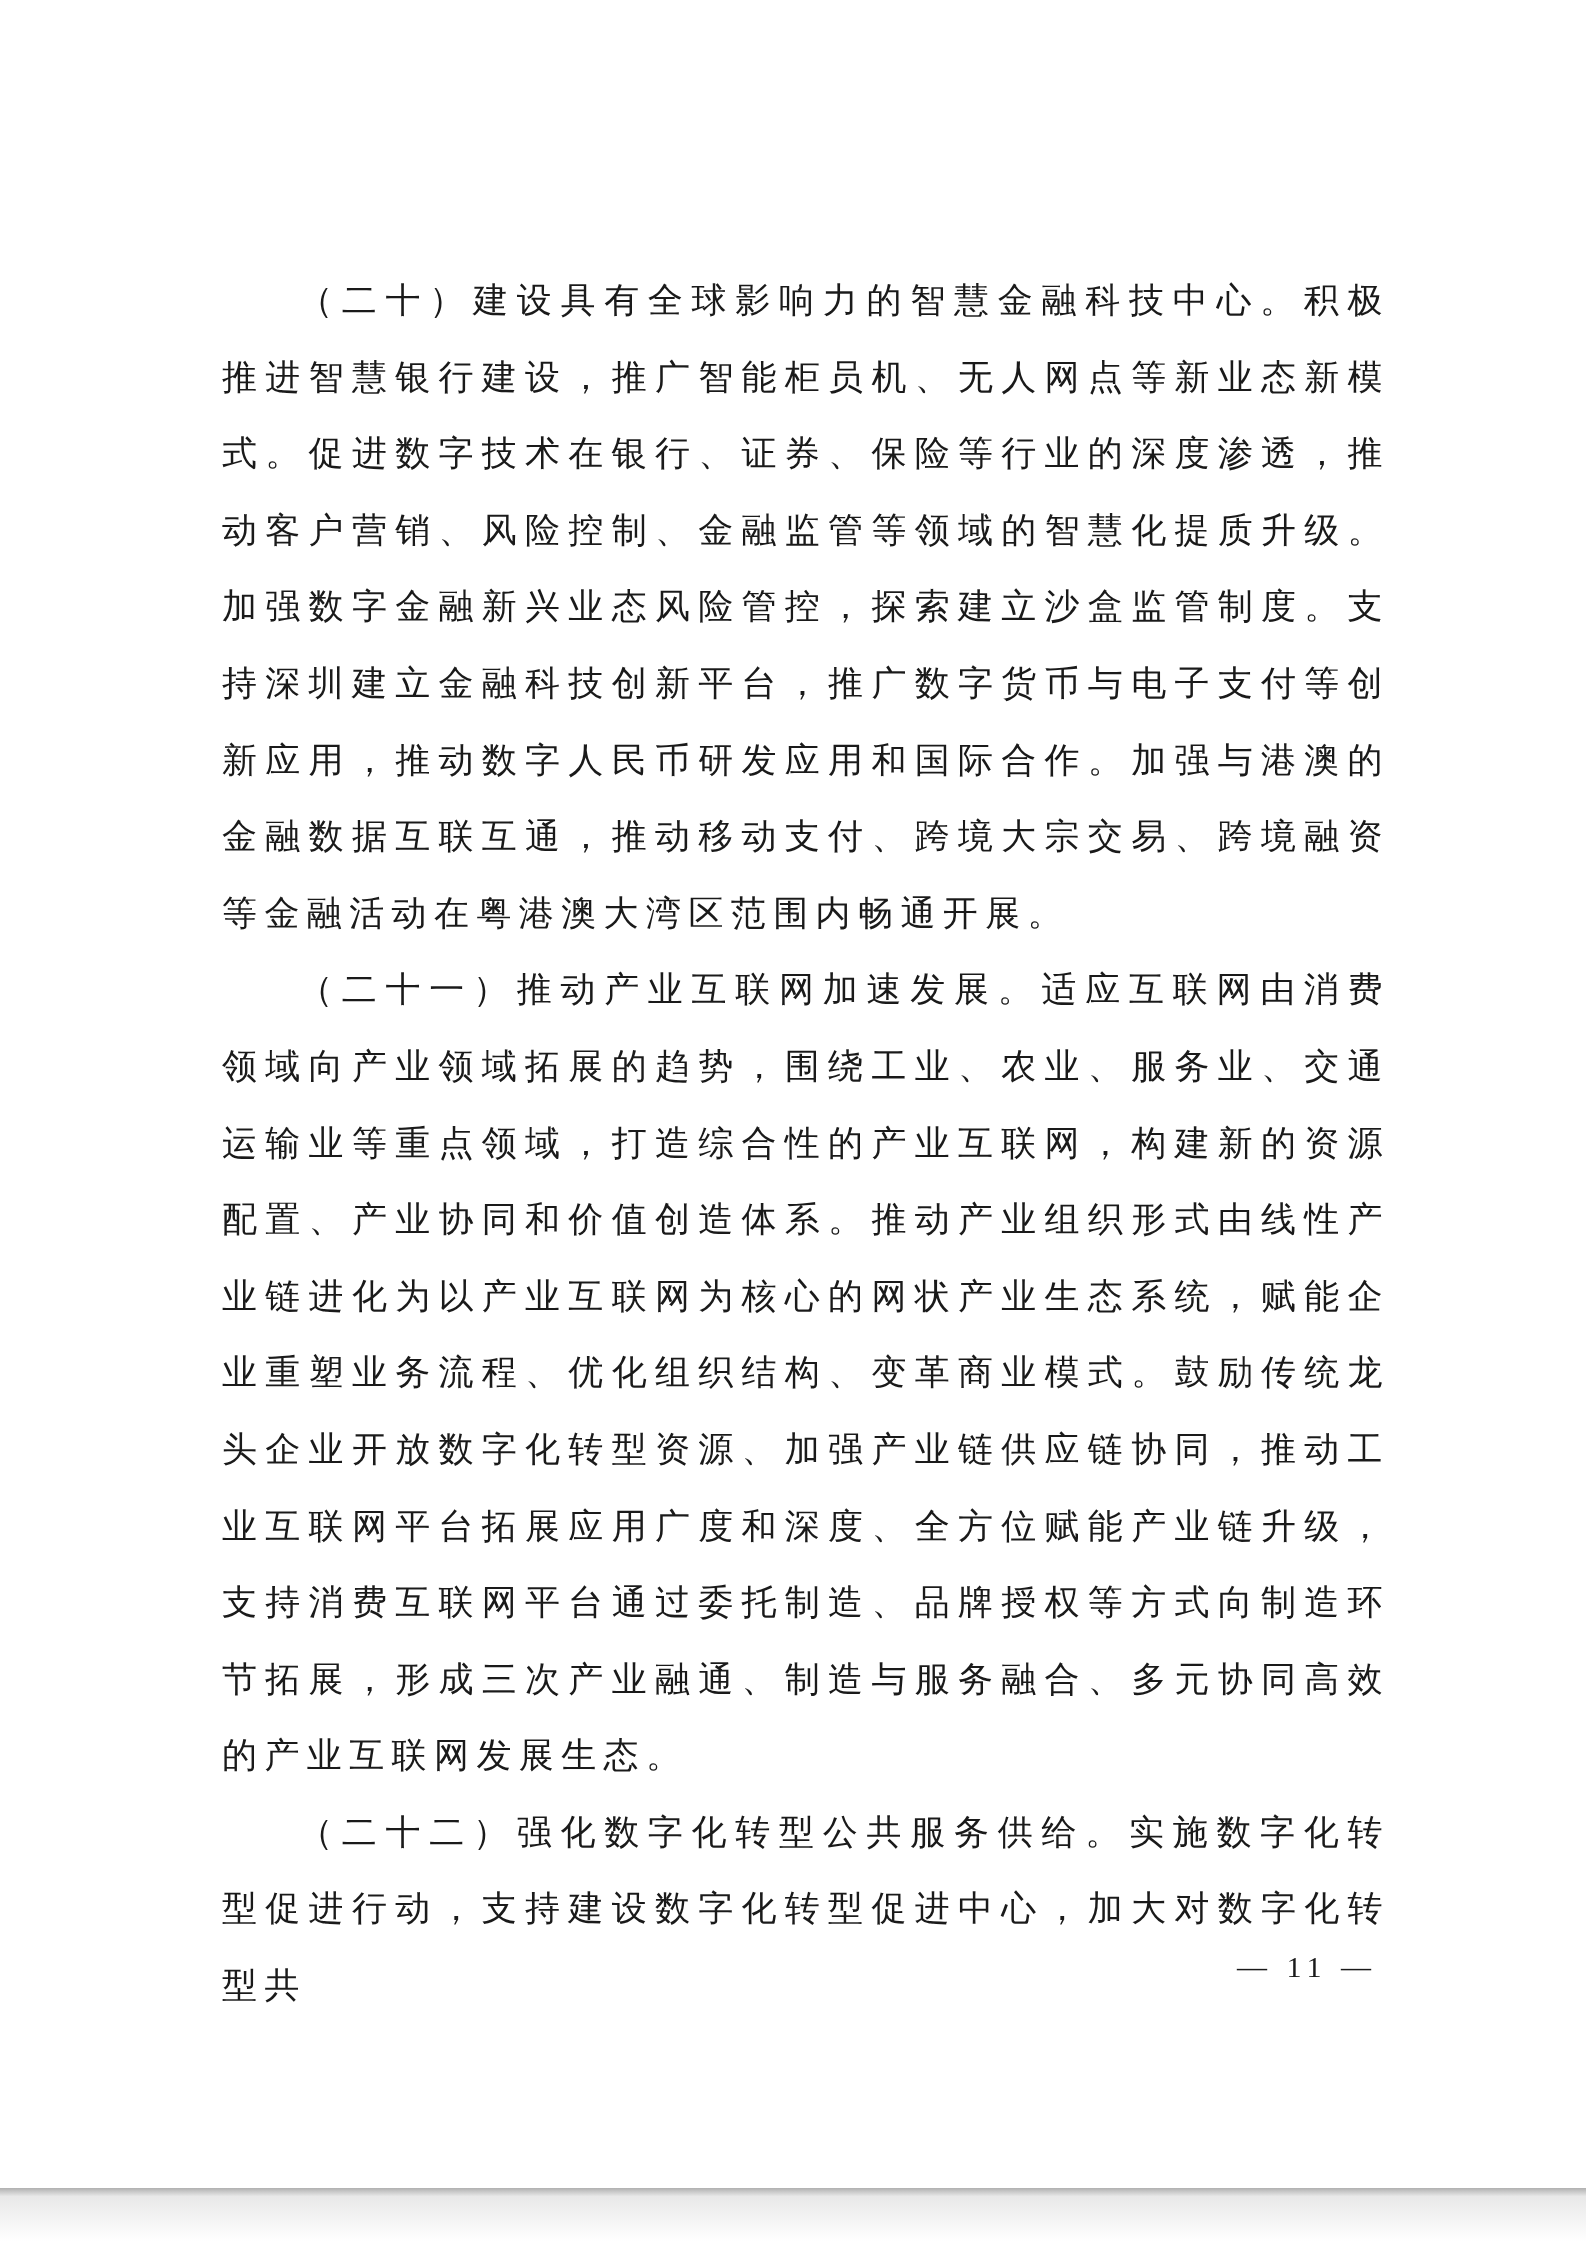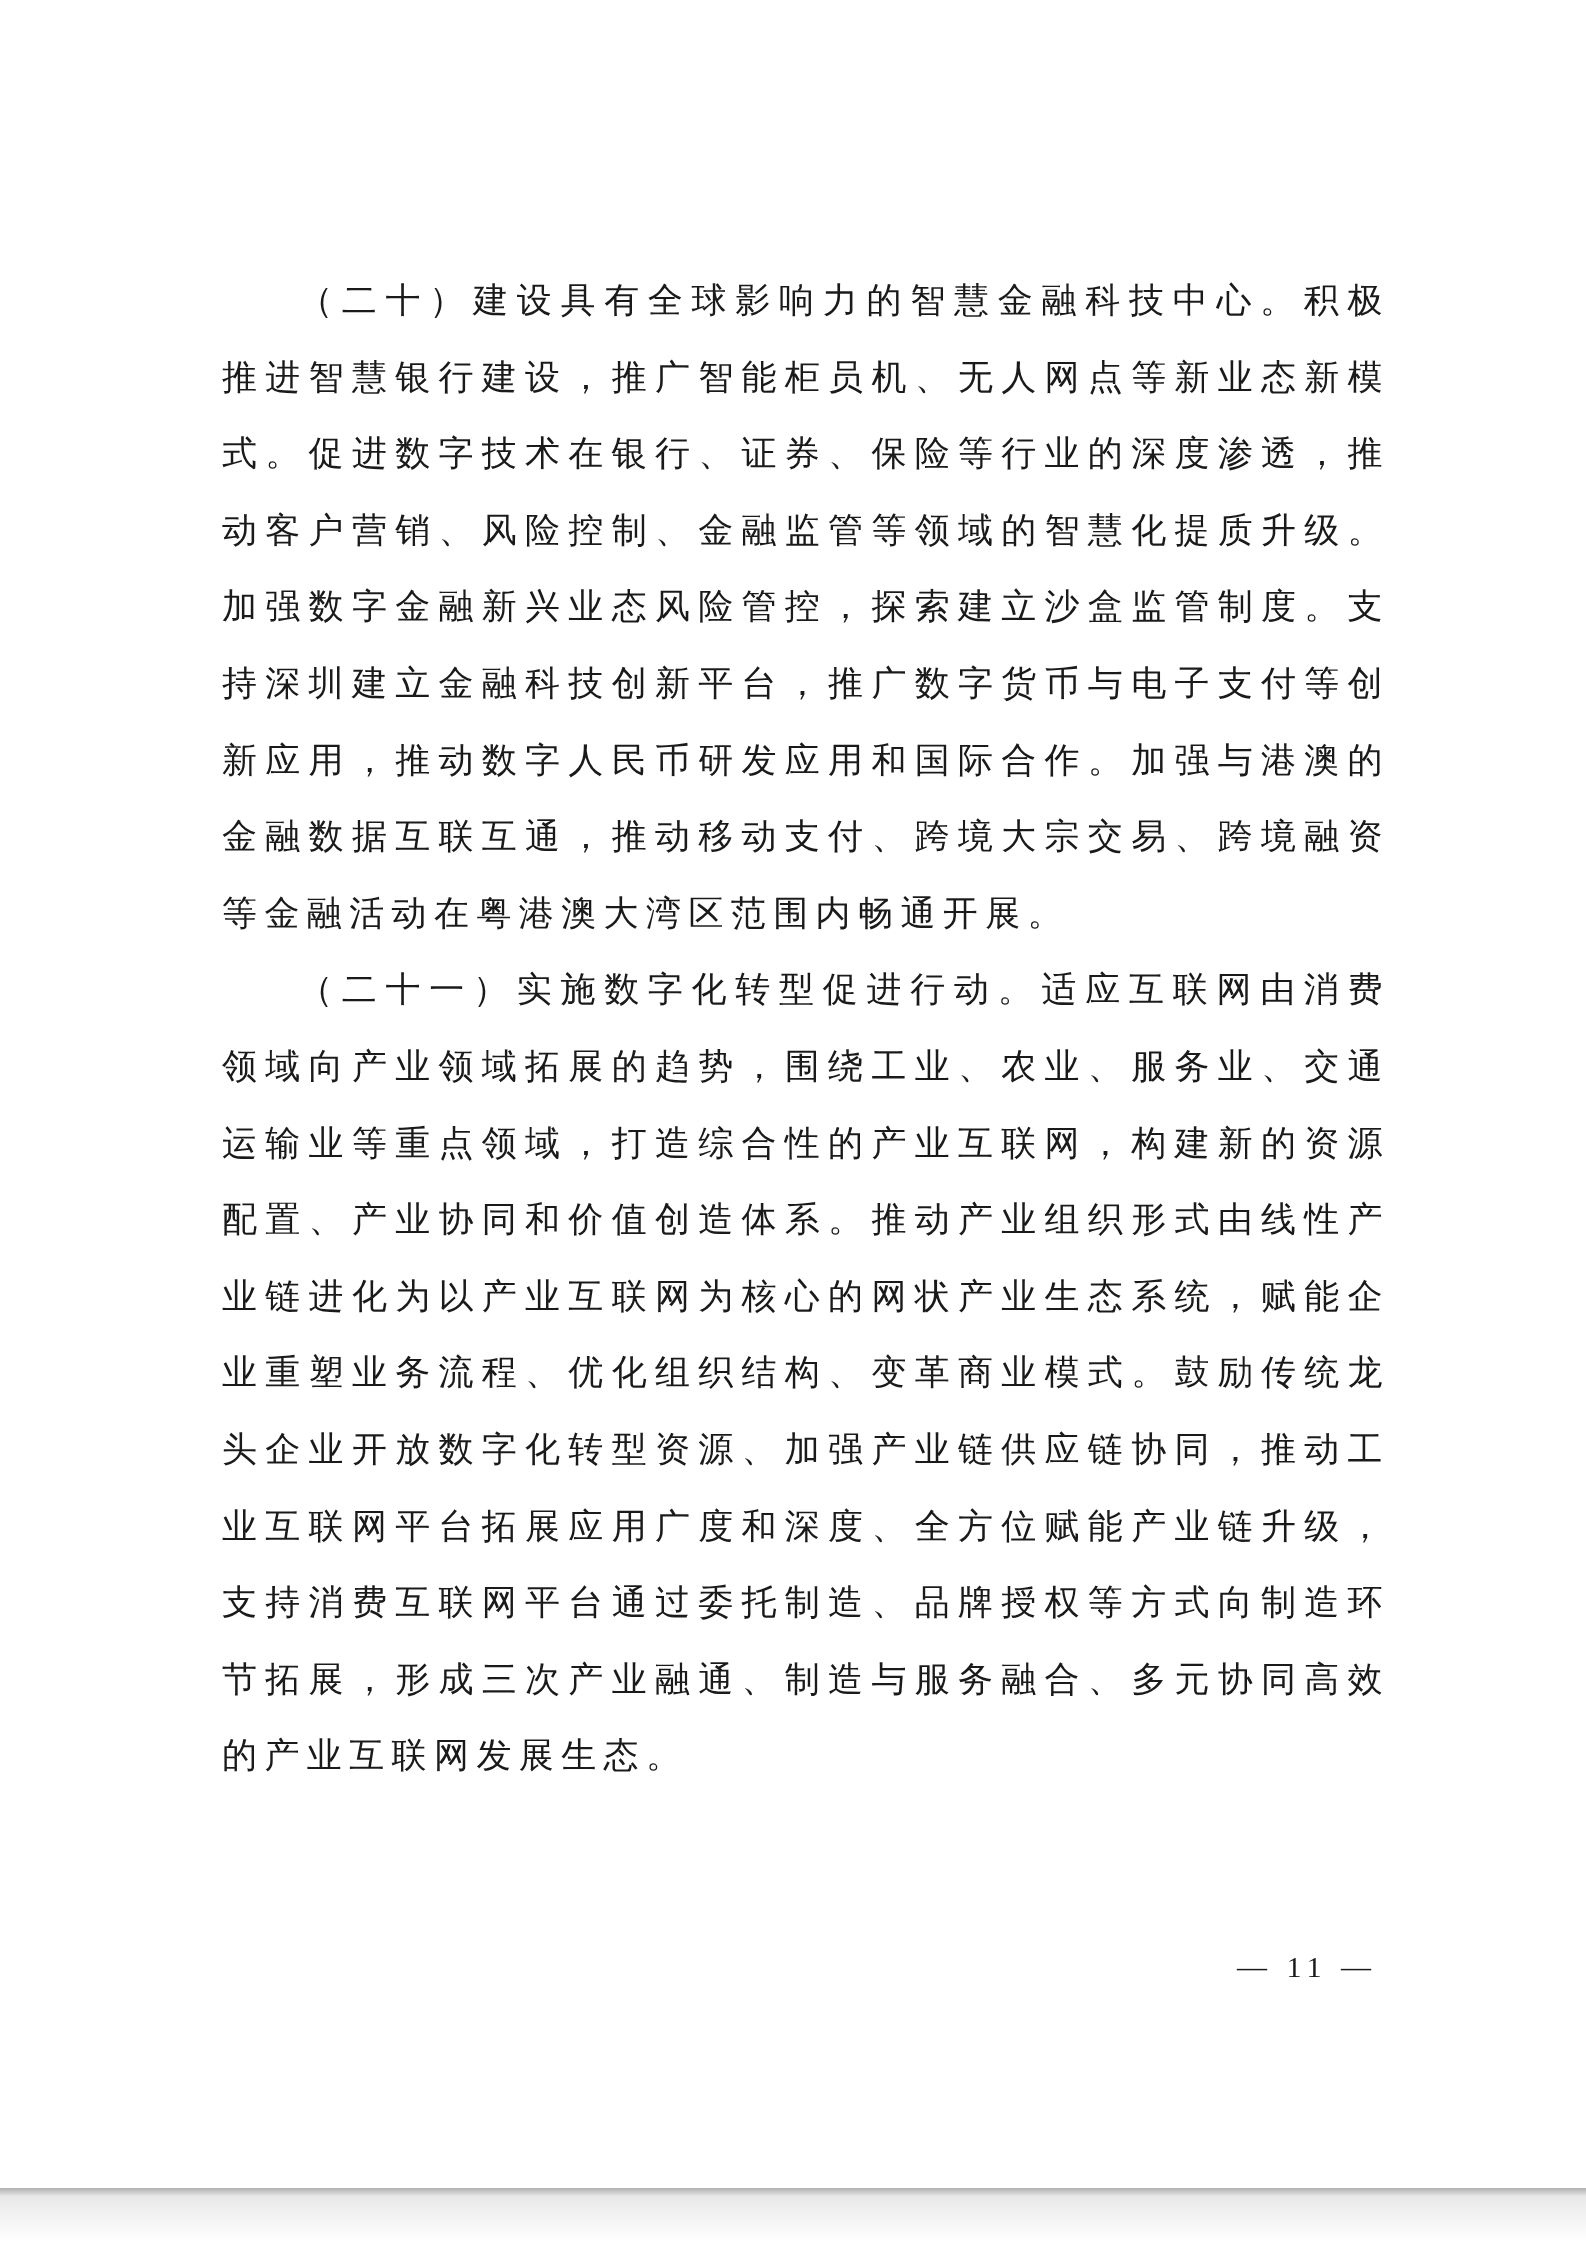--- a/index.html
+++ b/index.html
@@ -43,18 +43,19 @@
     position: absolute; left: 0; right: 0; top: 2196px; height: 46px;
     background: linear-gradient(#e8e8e8, #ffffff);
   }
 </style>
 </head>
 <body>
 
 <div class="page">
   <div class="body-text">
     <p class="para"><span class="head">（二十）建设具有全球影响力的智慧金融科技中心。</span><span>积极推进智慧银行建设，推广智能柜员机、无人网点等新业态新模式。促进数字技术在银行、证券、保险等行业的深度渗透，推动客户营销、风险控制、金融监管等领域的智慧化提质升级。加强数字金融新兴业态风险管控，探索建立沙盒监管制度。支持深圳建立金融科技创新平台，推广数字货币与电子支付等创新应用，推动数字人民币研发应用和国际合作。加强与港澳的金融数据互联互通，推动移动支付、跨境大宗交易、跨境融资等金融活动在粤港澳大湾区范围内畅通开展。</span></p>
-    <p class="para"><span class="head">（二十一）实施数字化转型促进行动。</span><span>适应互联网由消费领域向产业领域拓展的趋势，围绕工业、农业、服务业、交通运输业等重点领域，打造综合性的产业互联网，构建新的资源配置、产业协同和价值创造体系。推动产业组织形式由线性产业链进化为以产业互联网为核心的网状产业生态系统，赋能企业重塑业务流程、优化组织结构、变革商业模式。鼓励传统龙头企业开放数字化转型资源、加强产业链供应链协同，推动工业互联网平台拓展应用广度和深度、全方位赋能产业链升级，支持消费互联网平台通过委托制造、品牌授权等方式向制造环节拓展，形成三次产业融通、制造与服务融合、多元协同高效的产业互联网发展生态。</span></p>
+    <p class="para"><span class="head">（二十一）推动产业互联网加速发展。</span><span>适应互联网由消费领域向产业领域拓展的趋势，围绕工业、农业、服务业、交通运输业等重点领域，打造综合性的产业互联网，构建新的资源配置、产业协同和价值创造体系。推动产业组织形式由线性产业链进化为以产业互联网为核心的网状产业生态系统，赋能企业重塑业务流程、优化组织结构、变革商业模式。鼓励传统龙头企业开放数字化转型资源、加强产业链供应链协同，推动工业互联网平台拓展应用广度和深度、全方位赋能产业链升级，支持消费互联网平台通过委托制造、品牌授权等方式向制造环节拓展，形成三次产业融通、制造与服务融合、多元协同高效的产业互联网发展生态。</span></p>
+    <p class="para"><span class="head">（二十二）强化数字化转型公共服务供给。</span><span>实施数字化转型促进行动，支持建设数字化转型促进中心，加大对数字化转型共</span></p>
   </div>
   <div class="page-number">— 11 —</div>
   <div class="bottom-rule"></div>
   <div class="bottom-shadow"></div>
 </div>
 
 </body></html>

